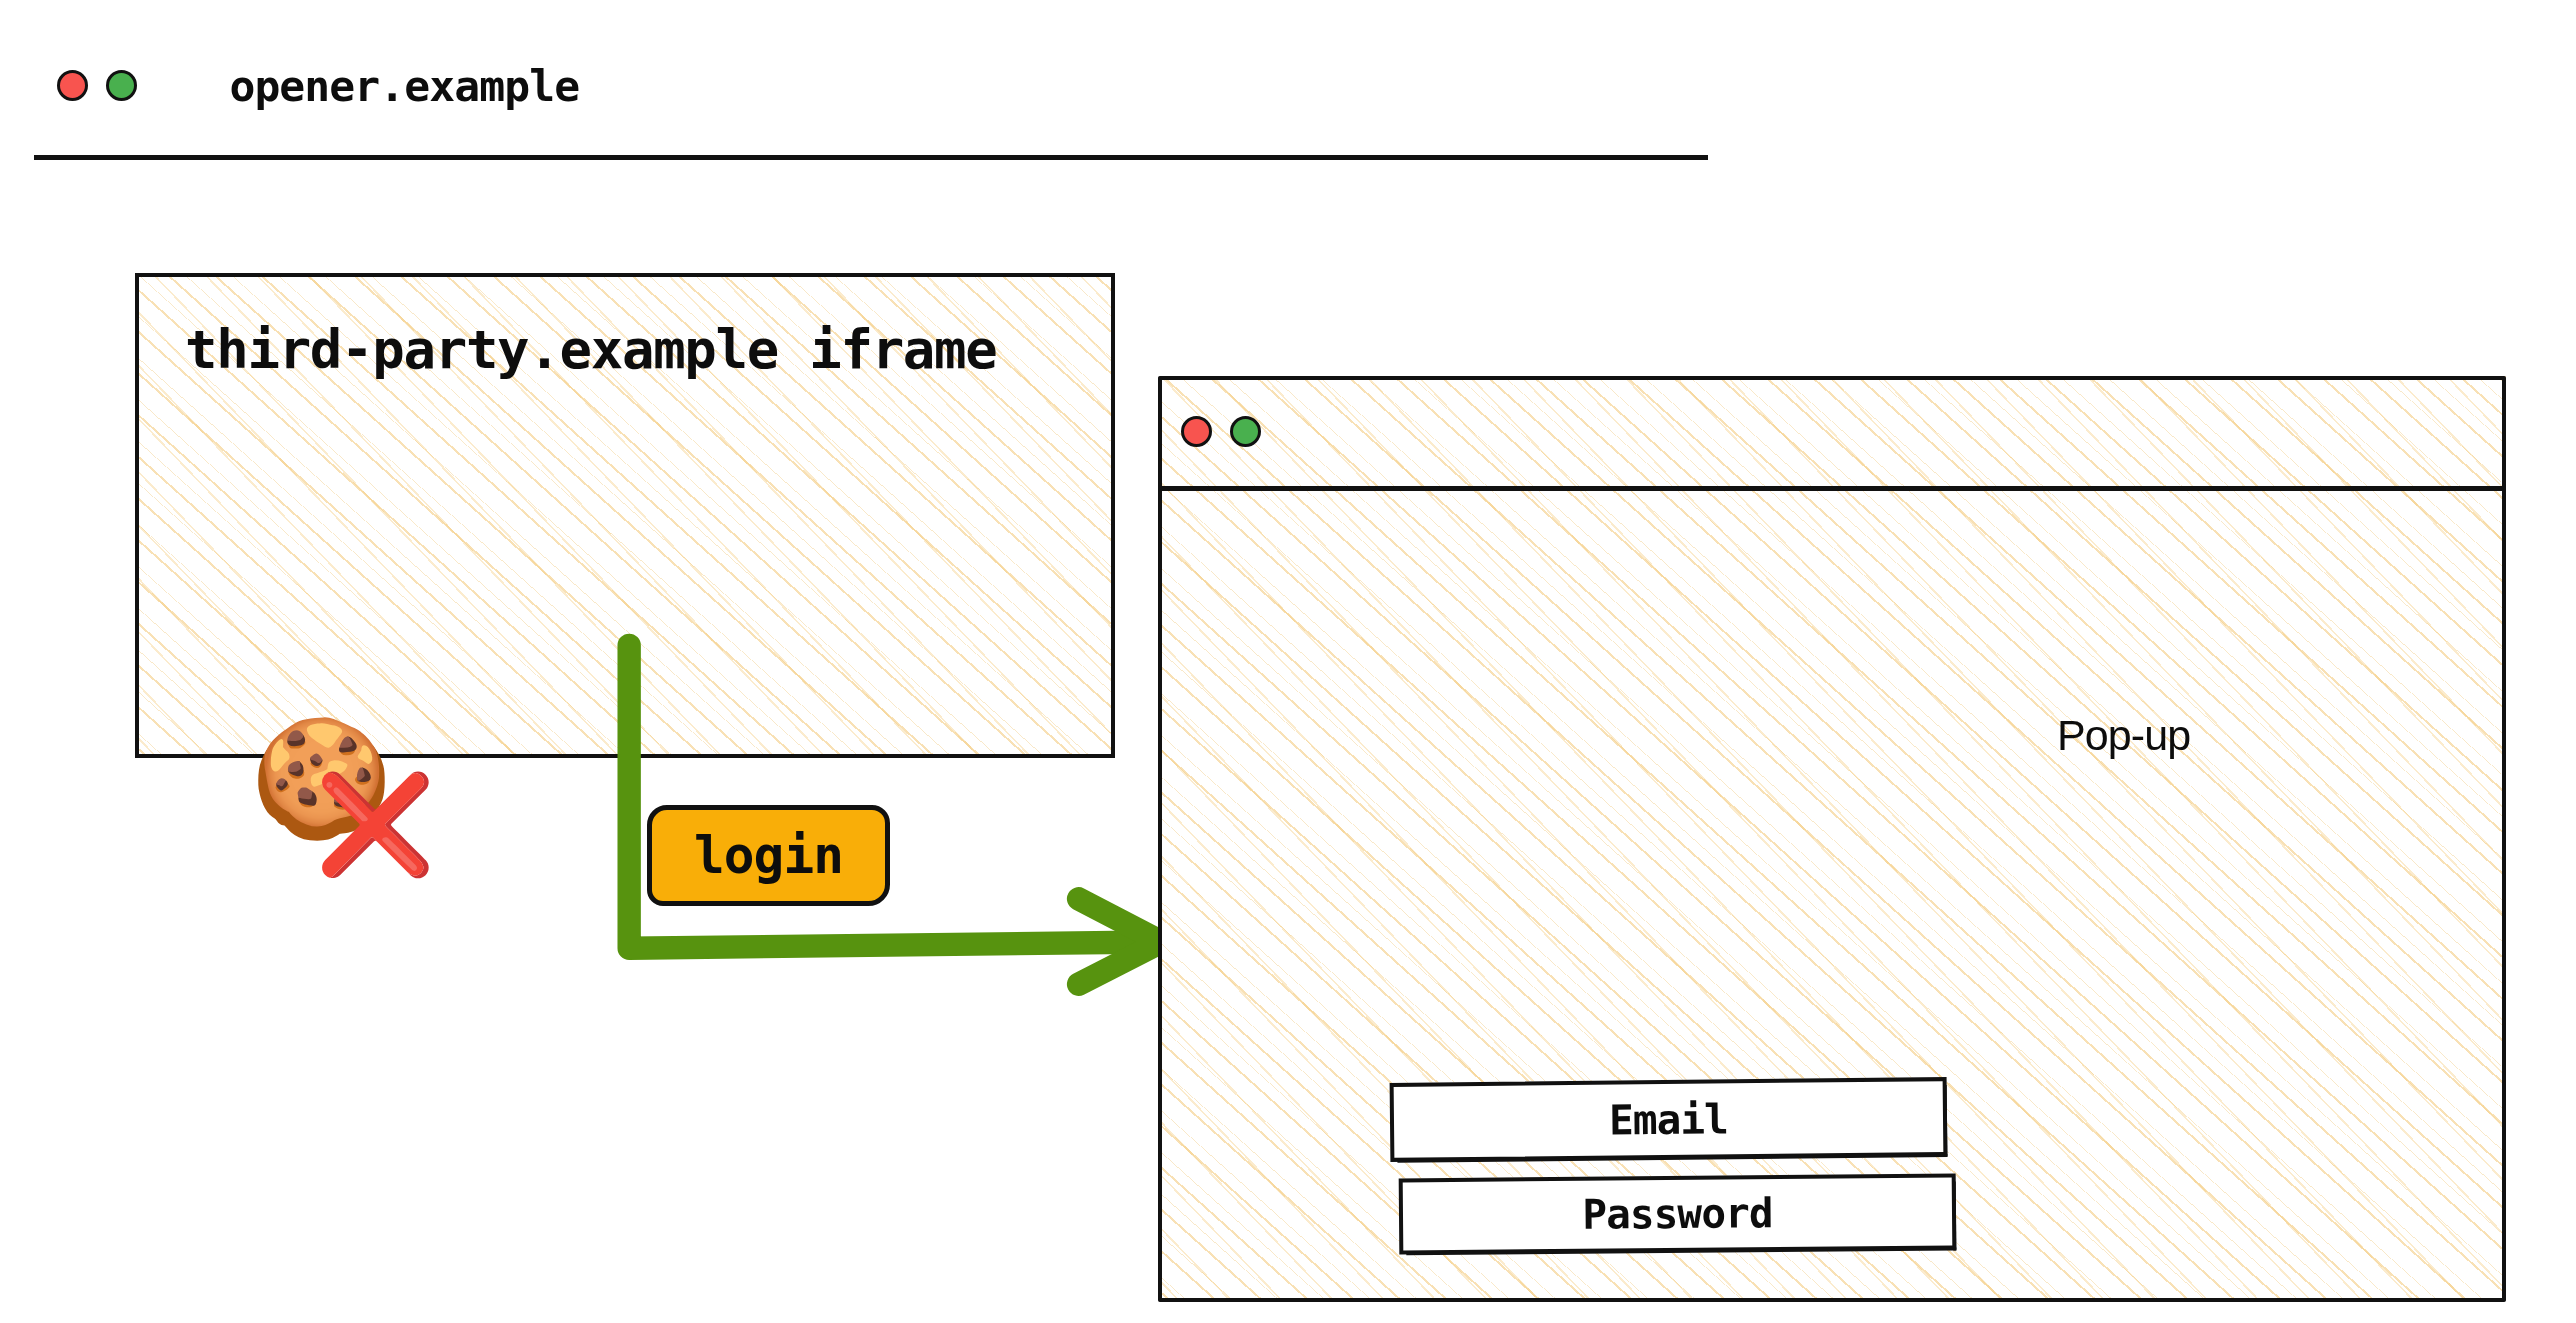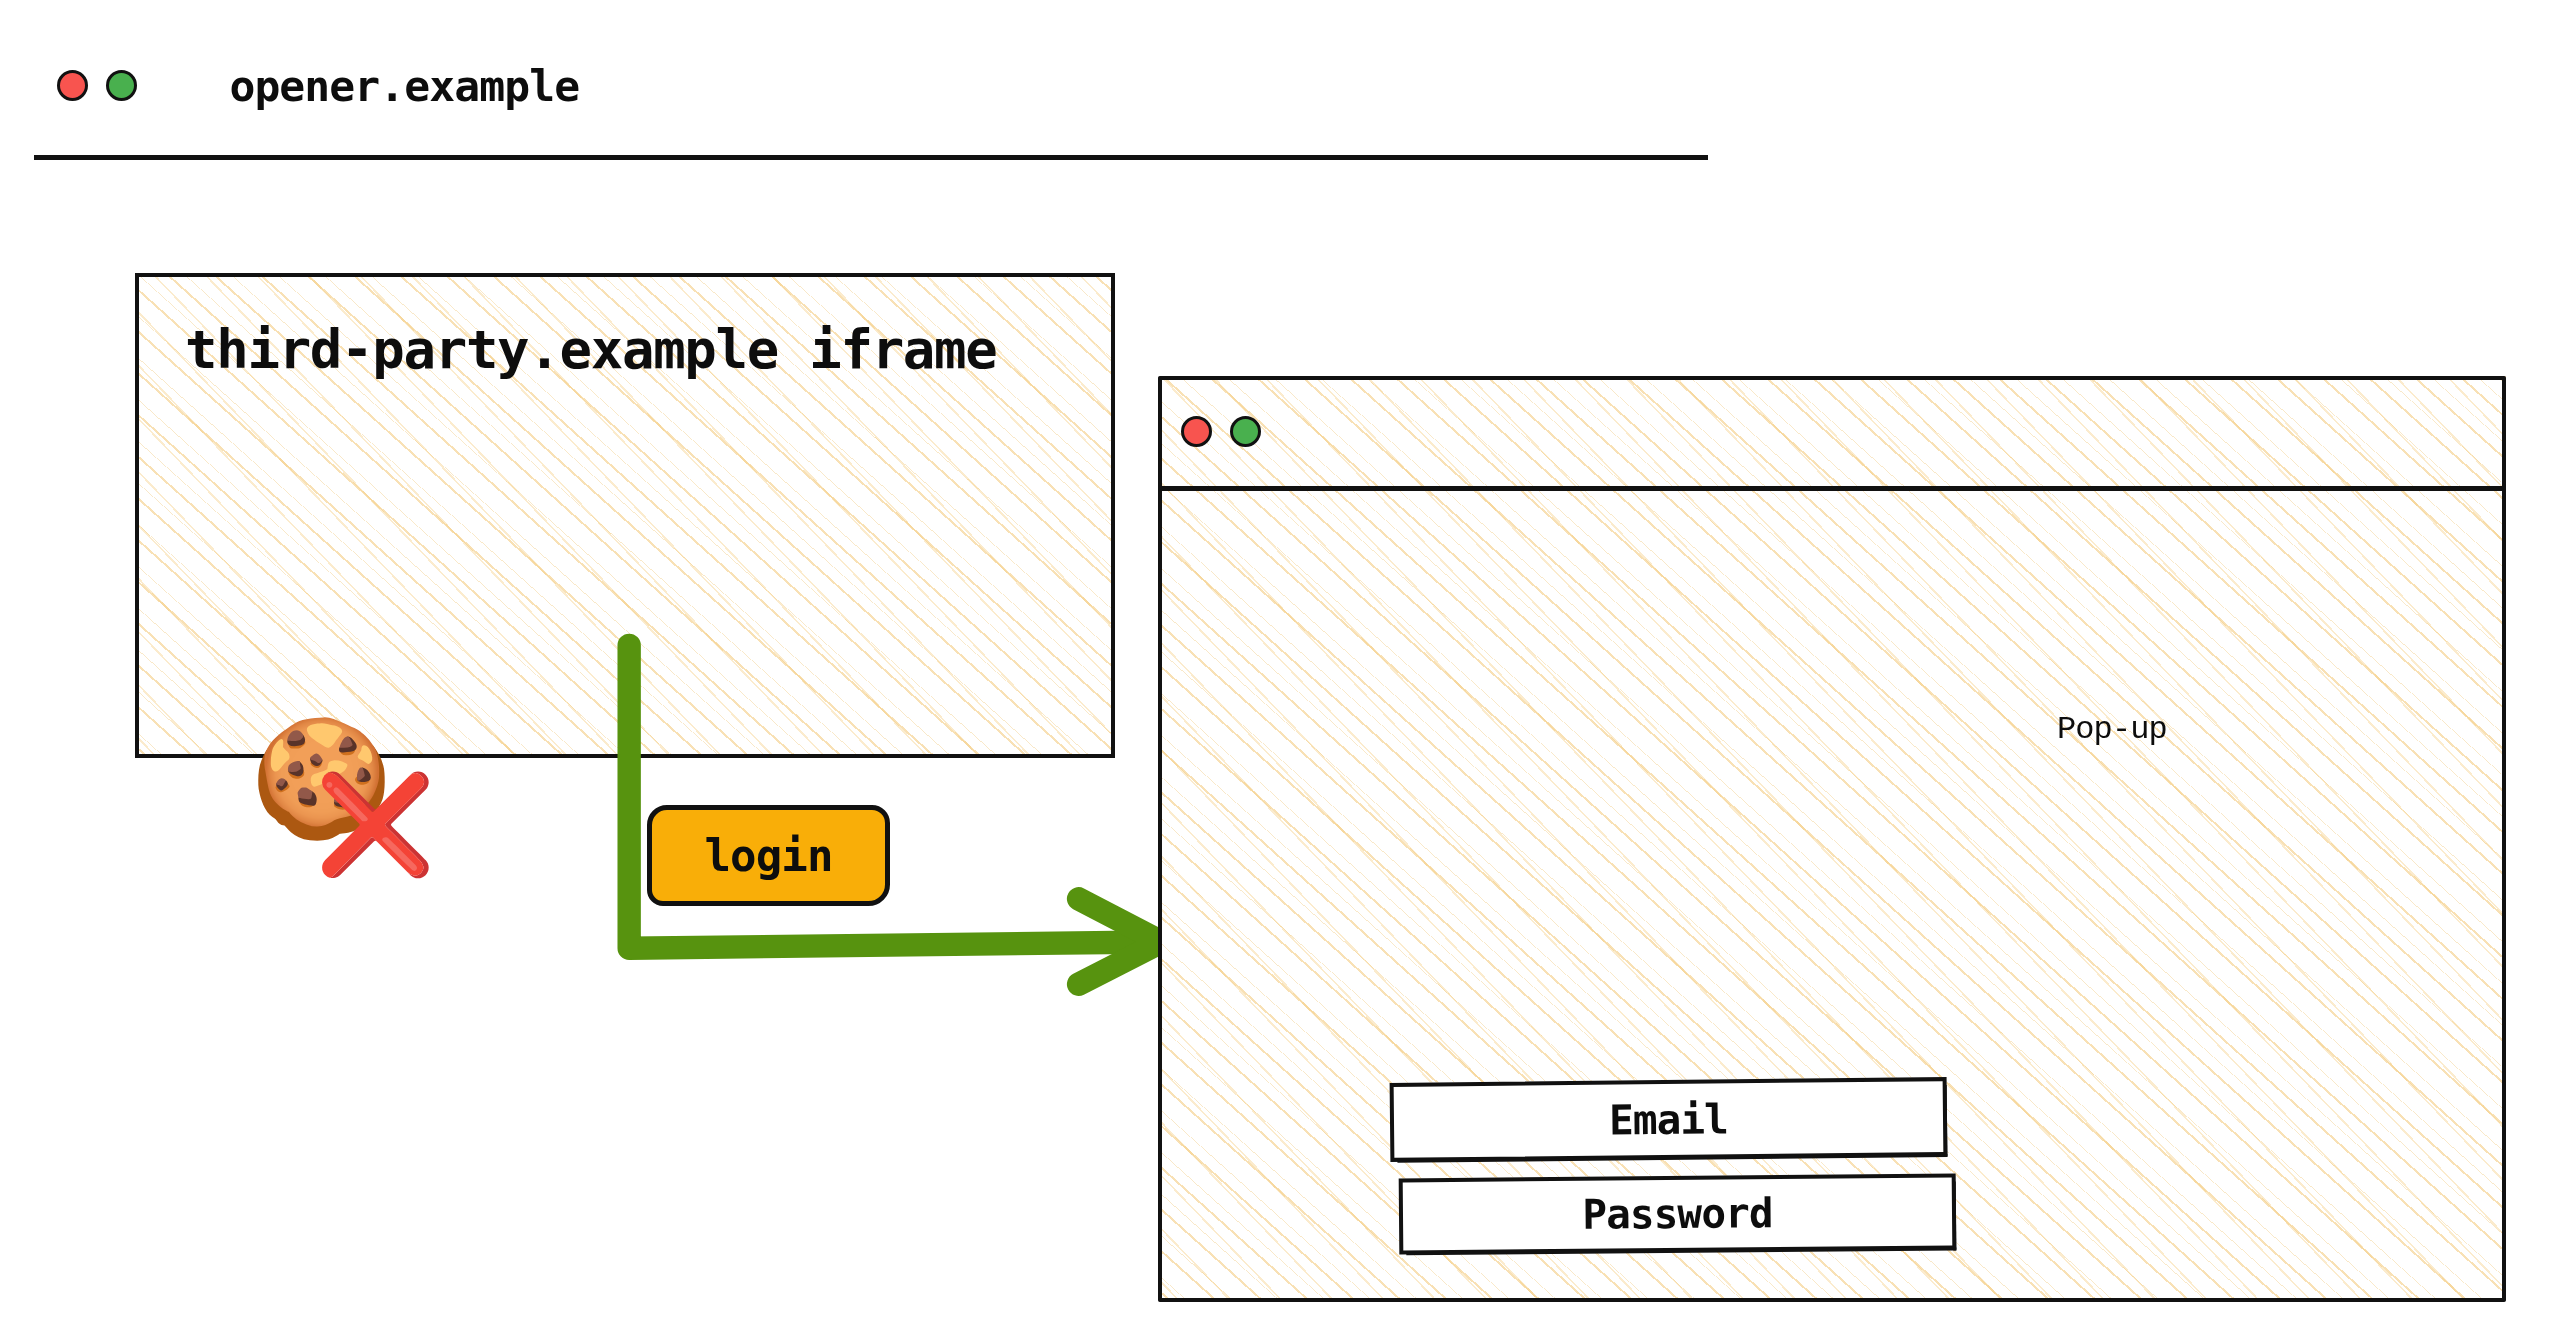--- a/index.html
+++ b/index.html
@@ -192,21 +192,21 @@
   
   .login-btn {
     position: absolute;
     background: #f9ae08;
     border: 5.4px solid #111111;
     border-radius: 20px 18px 21.6px 16px;
     box-sizing: border-box;
     display: flex;
     align-items: center;
     justify-content: center;
-    font-size: 44px;
+    font-size: 51px;
     font-weight: 700;
     color: #0d0d0d;
     letter-spacing: -0.9px;
   }
   #iframe-login-button {
     left: 512px;
     top: 532px;
     width: 243px;
     height: 101px;
     z-index: 14;
@@ -246,26 +246,26 @@
     top: 685px;
     width: 557px;
     height: 76px;
     transform: rotate(-0.5deg);
   }
 
   #popup-label {
     position: absolute;
     left: 899px;
     top: 220px;
-    font-size: 32px;
+    font-size: 43px;
     font-weight: 400;
     color: #0d0d0d;
     letter-spacing: -0.9px;
     white-space: nowrap;
-    font-family: Liberation Mono, monospace;
+    font-family: Liberation Sans, sans-serif;
   }
 
   
   #flow-arrow {
     position: absolute;
     left: 0;
     top: 0;
     width: 2576px;
     height: 1324px;
     z-index: 20;

